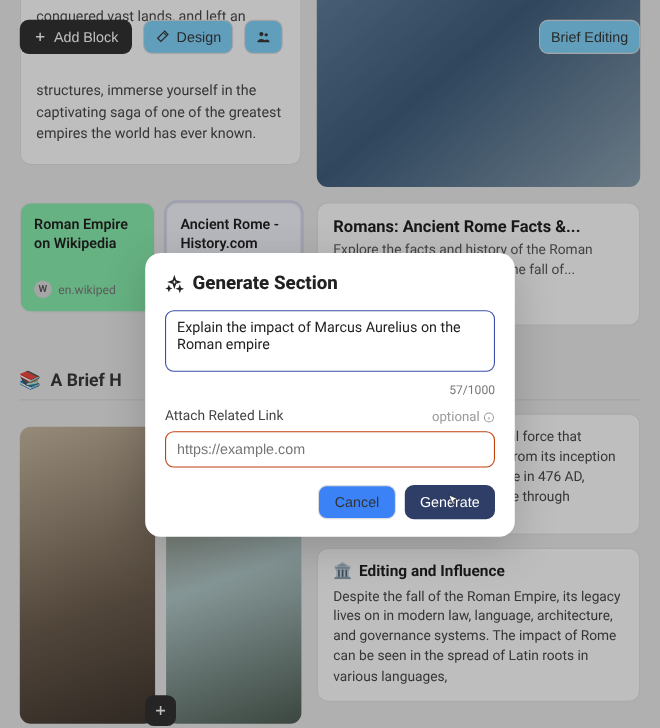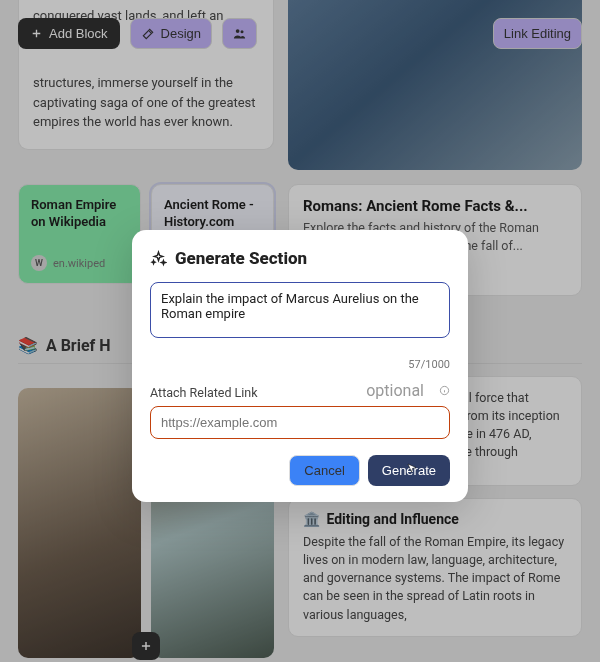--- a/index.html
+++ b/index.html
@@ -18,23 +18,23 @@
     padding: 0 18px;
     display: flex; align-items: center; gap: 10px;
     z-index: 20;
   }
   .btn-dark {
     background: #2b2b2b; color: #fff; border: none;
     padding: 8px 12px; border-radius: 8px; font-size: 13px;
     display: inline-flex; align-items: center; gap: 6px; cursor: pointer;
   }
   .btn-light {
-    background: #c4b5fd; color: #333; border: 1px solid #ddd;
+    background: #7dd3fc; color: #333; border: 1px solid #ddd;
     padding: 7px 10px; border-radius: 8px; font-size: 13px;
-    display: inline-flex; align-items: center; gap: 6px; cursor: pointer;
+    display: inline-flex; align-items: flex-start; gap: 6px; cursor: pointer;
   }
   .btn-icon-only { padding: 7px 9px; }
   .spacer { flex: 1; }
   .page {
     position: absolute; inset: 0;
     padding: 0 18px 18px 18px;
     background: #ececec;
   }
   .col2 { display: flex; gap: 14px; }
   .left-col { width: 256px; flex-shrink:0; }
@@ -87,23 +87,23 @@
     width: 336px; background:#fff; border-radius:14px;
     box-shadow: 0 10px 40px rgba(0,0,0,0.18);
     padding: 18px 18px 16px 18px;
   }
   .modal-title { display:flex; align-items:center; gap:8px; font-size:17px; font-weight:800; color:#222; }
   .modal-textarea {
     margin-top:14px; width:100%; height:56px; resize:none;
     border:1.5px solid #3b4ea8; border-radius:8px; padding:8px 10px;
     font-size:13px; font-family:inherit; color:#222; outline:none;
   }
-  .char-count { text-align:right; font-size:11px; color:#777; margin-top:16px;}
+  .char-count { text-align:right; font-size:11px; color:#777; margin-top:6px;}
   .field-label-row { display:flex; justify-content:space-between; align-items:flex-end; margin-top:10px; font-size:12.5px; color:#444;}
-  .optional { color:#999; font-size:16px; display:flex; align-items:center; gap:15px;}
+  .optional { color:#999; font-size:12px; display:flex; align-items:center; gap:3px;}
   .modal-input {
     margin-top:6px; width:100%; border:1px solid #c2410c; border-radius:8px;
     padding:8px 10px; font-size:13px; color:#222; outline:none;
   }
   .modal-actions { display:flex; justify-content:flex-end; gap:8px; margin-top:16px;}
   .btn-cancel {
     background:#3b82f6; border:1px solid #ddd; color:#333;
     padding:7px 14px; border-radius:8px; font-size:13px; cursor:pointer;
   }
   .btn-generate {
@@ -207,21 +207,21 @@
   </button>
   <button class="btn-light btn-icon-only">
     <svg width="15" height="15" viewBox="0 0 24 24" fill="currentColor">
         <circle cx="9" cy="8" r="3"></circle>
         <circle cx="16" cy="9" r="2.4"></circle>
         <path d="M3 20c0-3 3-5 6-5s6 2 6 5M13 20c0-2.5 2-4 4-4s4 1.5 4 4"></path>
       </svg>
   </button>
   <div class="spacer"></div>
   <button class="btn-light">
-    <span>Link Editing</span>
+    <span>Brief Editing</span>
   </button>
 </div>
 
 <div class="scrim"></div>
 <div class="modal">
   <div class="modal-title">
     <svg width="17" height="17" viewBox="0 0 24 24" fill="none" stroke="#222" stroke-width="2">
       <path d="M12 3l1.5 4.5L18 9l-4.5 1.5L12 15l-1.5-4.5L6 9l4.5-1.5L12 3zM19 15l.7 2 2 .7-2 .7-.7 2-.7-2-2-.7 2-.7.7-2zM5 15l.6 1.6L7 17.2l-1.4.6L5 19.4l-.6-1.6L3 17.2l1.4-.6L5 15z"></path>
     </svg>
     <span>Generate Section</span>

